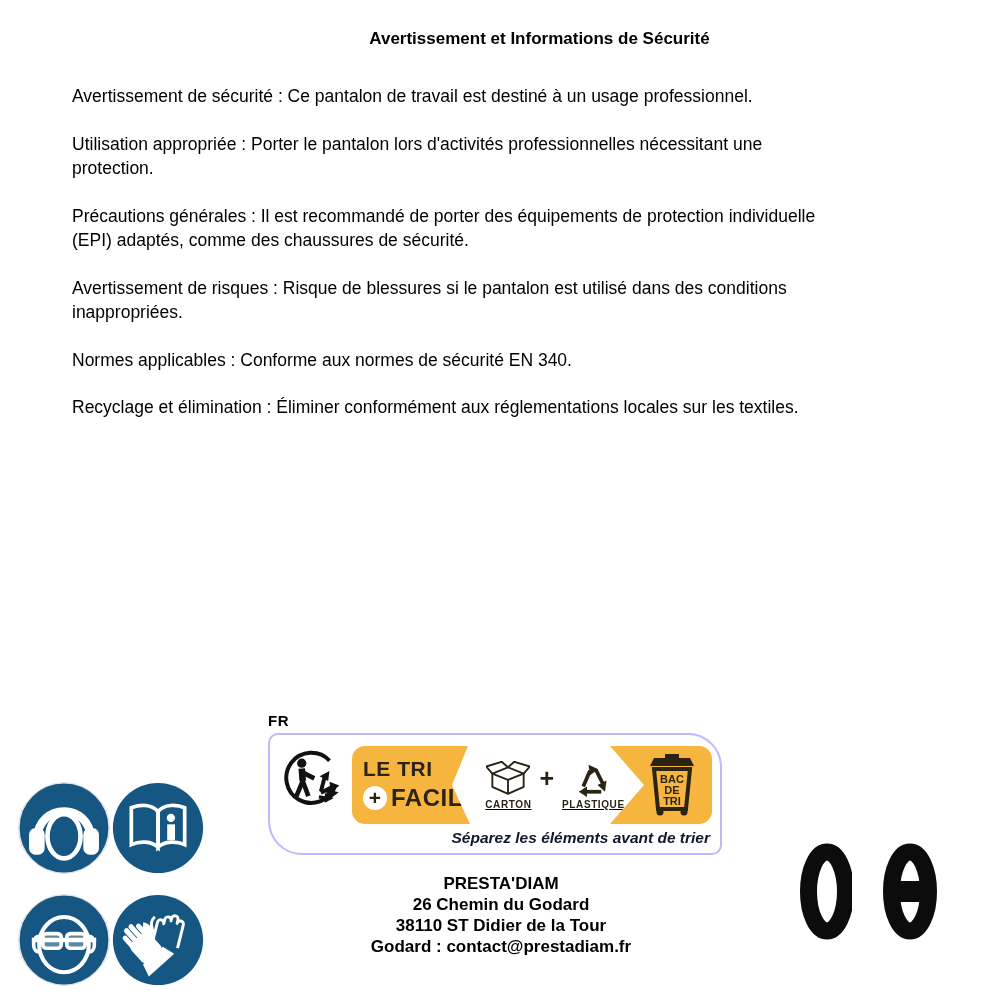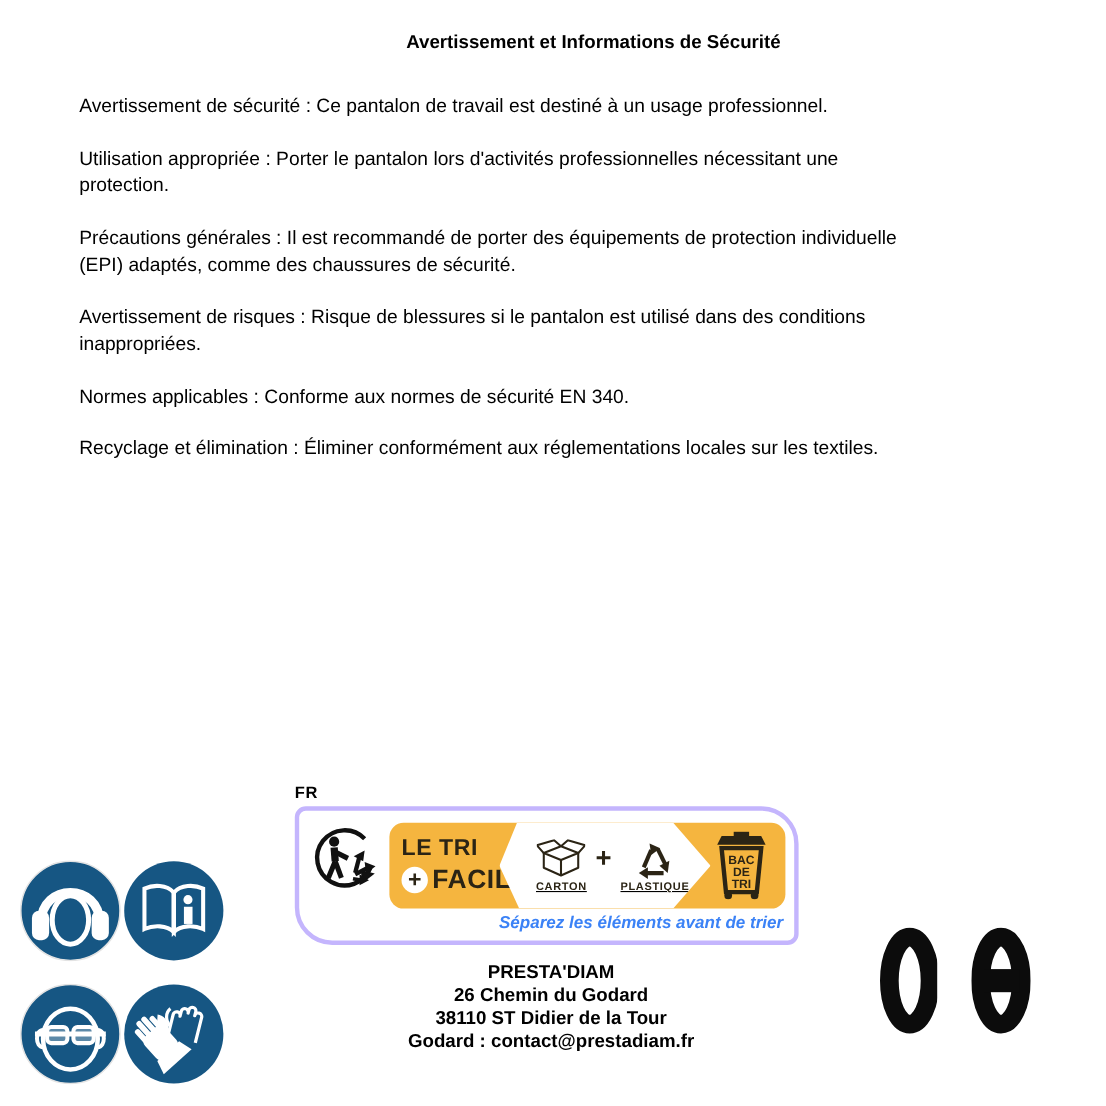--- a/index.html
+++ b/index.html
@@ -10,39 +10,39 @@
   .body-text{position:absolute;top:84px;left:72px;width:880px;font-size:17.5px;line-height:24.5px;}
   .para{margin:0 0 23px 0;}
   .line{white-space:nowrap;}
 
   
   .picto{position:absolute;width:92px;height:92px;}
 
   
   .fr-tag{position:absolute;left:268px;top:712px;font-size:15px;font-weight:bold;letter-spacing:.5px;}
   .tri-box{position:absolute;left:268px;top:733px;width:450px;height:118px;background:#fff;
-           border:4px solid #c4b5fd;border-radius:10px 34px 10px 34px;}
+           border:2px solid #c4b5fd;border-radius:10px 34px 10px 34px;}
   .triman{position:absolute;left:8px;top:11px;}
   .banner{position:absolute;left:82px;top:11px;width:360px;height:78px;background:#f5b53f;border-radius:13px;}
   .tri-words{position:absolute;left:11px;top:11px;color:#2b2415;}
   .tri-l1{font-size:21px;font-weight:800;letter-spacing:.5px;white-space:nowrap;}
   .tri-l2{display:flex;align-items:center;margin-top:3px;}
   .plus-circle{width:24px;height:24px;border-radius:50%;background:#fff;color:#2b2415;
                font-size:21px;font-weight:800;line-height:24px;text-align:center;}
   .facile{font-size:24px;font-weight:800;margin-left:4px;letter-spacing:.5px;white-space:nowrap;}
   .white-zone{position:absolute;left:100px;top:0;width:192px;height:78px;background:#fff;
               clip-path:polygon(16px 0,158px 0,192px 39px,158px 78px,18px 78px,0px 39px);
               display:flex;align-items:center;justify-content:center;padding-left:14px;box-sizing:border-box;gap:7px;}
   .mat{display:flex;flex-direction:column;align-items:center;text-decoration:underline;}
   .mat-label{font-size:10px;font-weight:bold;color:#2b2415;letter-spacing:.6px;margin-top:2px;white-space:nowrap;}
   .mat-plus{font-size:25px;font-weight:800;color:#2b2415;margin:0 1px 14px 1px;}
   .bin{position:absolute;left:295px;top:8px;}
   .bin-text{font-weight:bold;}
   .separate{position:absolute;right:10px;top:94px;font-size:15.5px;font-style:italic;font-weight:600;
-            color:#3b82f6;white-space:nowrap;}
+            color:#0f172a;white-space:nowrap;}
 
   
   .resp{position:absolute;top:873px;left:0;width:1002px;text-align:center;
         font-size:17px;font-weight:bold;line-height:21px;}
 
   .ce{position:absolute;left:800px;top:843px;}
 </style>
 </head>
 <body>
 

